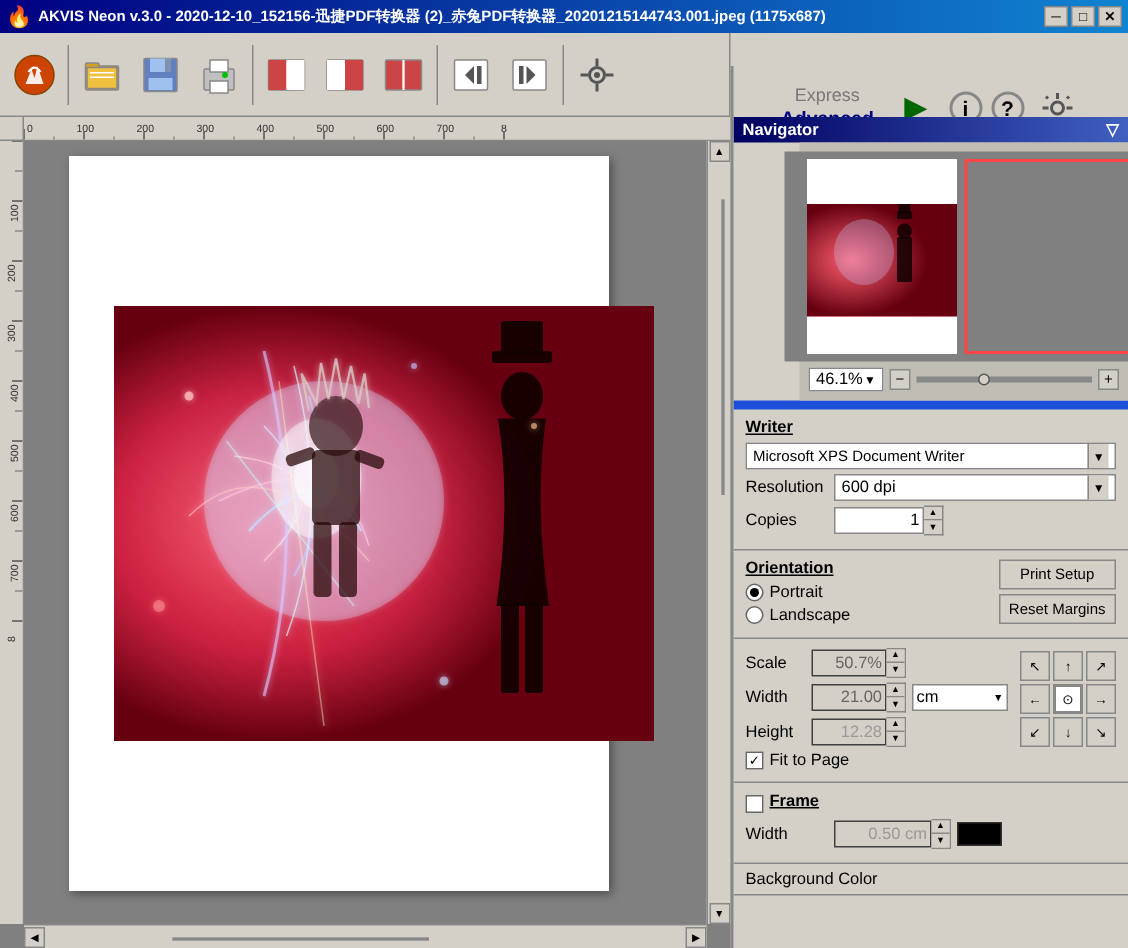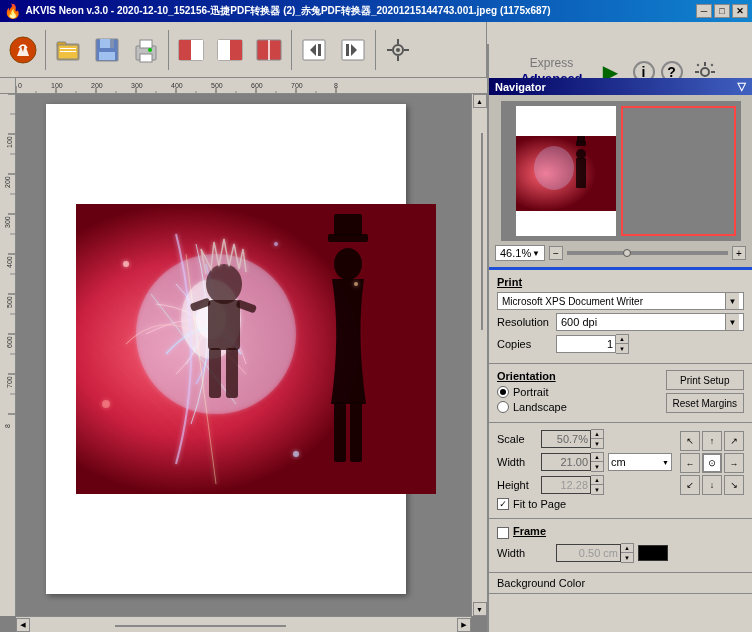--- a/index.html
+++ b/index.html
@@ -161,40 +161,41 @@
       background: #d4d0c8;
       border-left: 2px solid #888;
       overflow-y: auto;
       overflow-x: hidden;
       display: flex;
       flex-direction: column;
     }
 
     
     #navigator-section {
-      border-bottom: 3px solid #1d4ed8;
+      border-bottom: 6px solid #1d4ed8;
       text-align: right;
     }
     #navigator-header {
       background: linear-gradient(to right, #000060, #4060c0);
       color: white;
       padding: 2px 6px;
       font-size: 11px;
       font-weight: bold;
       display: flex;
       align-items: center;
       justify-content: space-between;
     }
     #navigator-content {
       padding: 6px;
       background: #c0bdb4;
       display: flex;
       flex-direction: column;
       align-items: center;
       gap: 4px;
+      margin-left: 44px;
     }
     #nav-preview {
       width: 240px; height: 140px;
       background: #808080;
       position: relative;
       overflow: hidden;
     }
     #nav-page-white {
       position: absolute;
       top: 5px; left: 15px;
@@ -835,21 +836,21 @@
           <div class="zoom-minus">−</div>
           <div class="nav-zoom-slider">
             <div style="position:absolute;left:35%;width:8px;height:8px;background:#d4d0c8;border:1px solid #555;border-radius:50%;top:-2px;"></div>
           </div>
           <div class="zoom-plus">+</div>
         </div>
       </div>
     </div>
 
     <div id="print-section">
-      <div class="section-title">Print</div>
+      <div class="section-title">Writer</div>
 
       <div class="field-row">
         <div class="combo-box" style="font-size:10px;">
           <span>Microsoft XPS Document Writer</span>
           <div class="combo-arrow">▼</div>
         </div>
       </div>
 
       <div class="field-row">
         <span class="field-label">Resolution</span>

